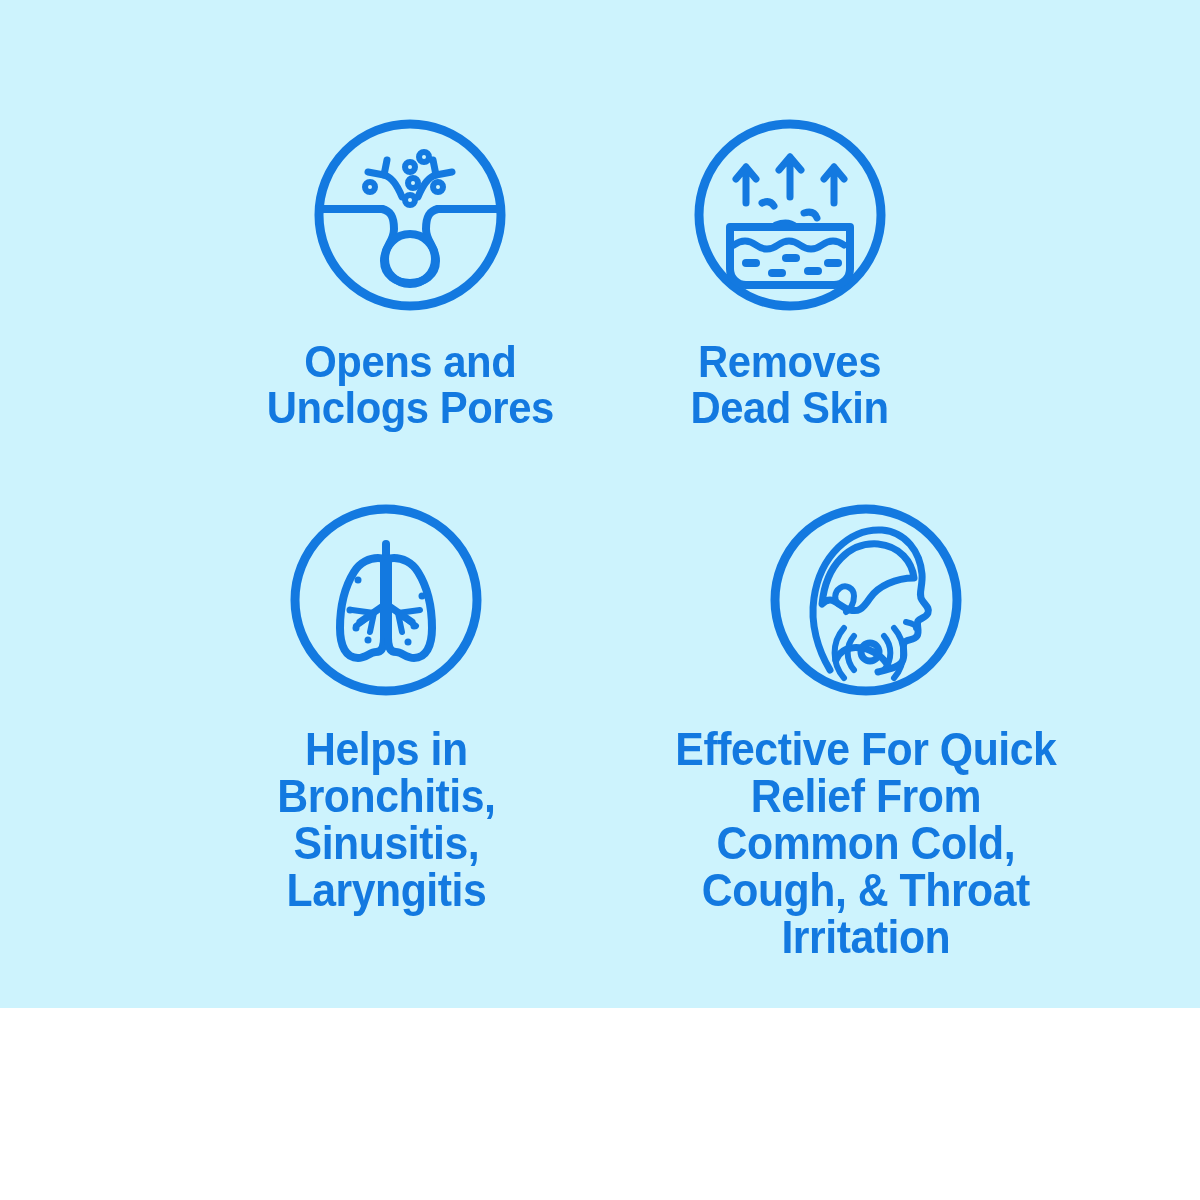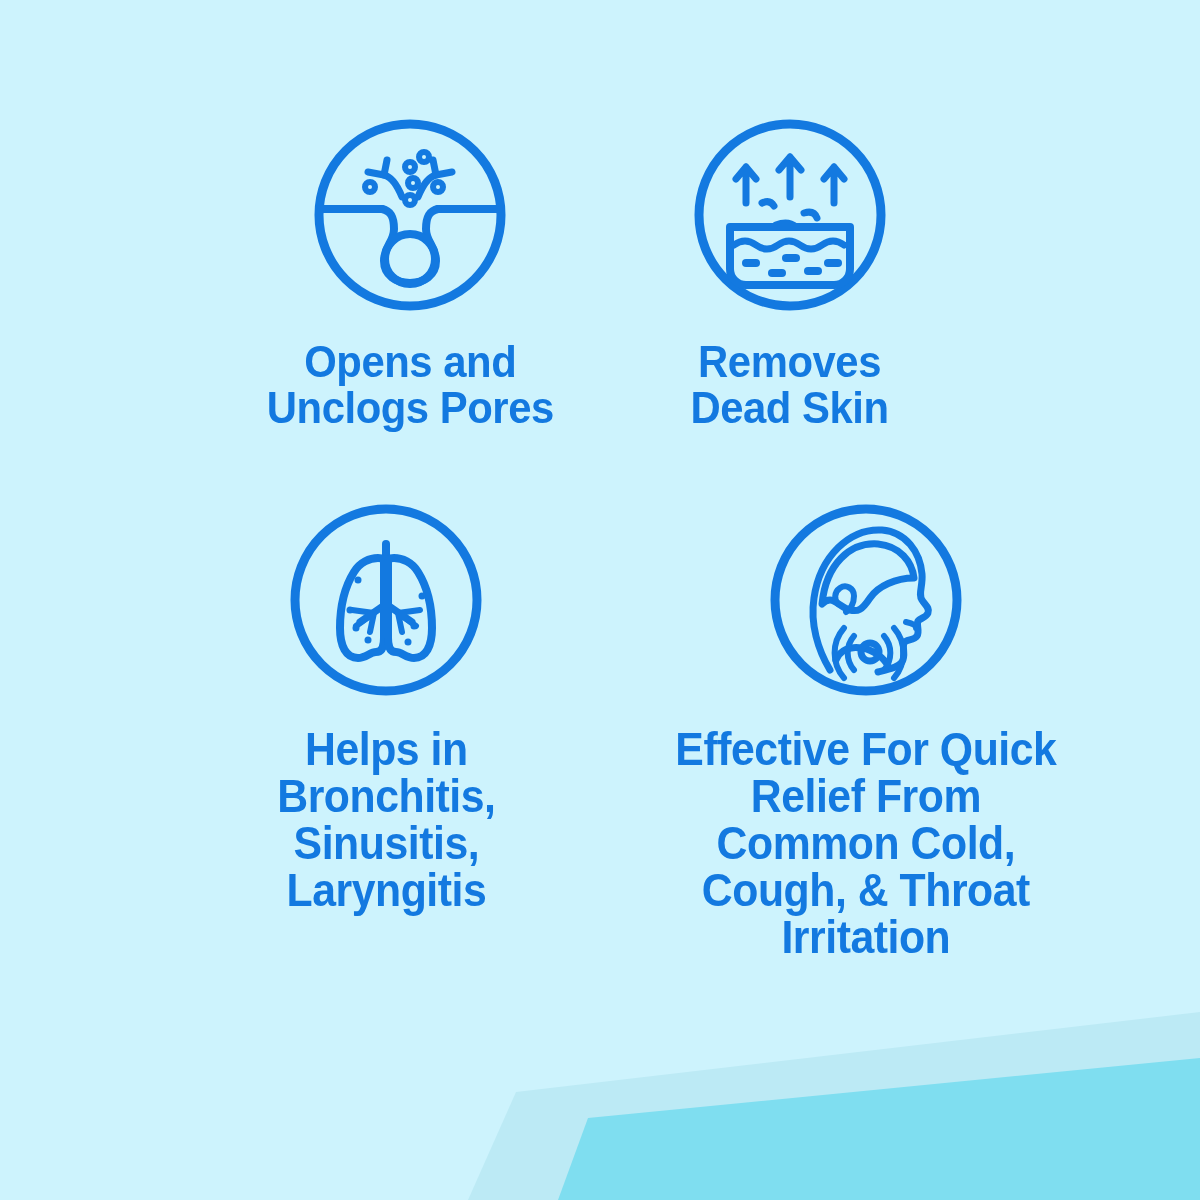--- a/index.html
+++ b/index.html
@@ -4,21 +4,21 @@
 <title>Benefits Infographic</title>
 <style>
   html, body {
     margin: 0;
     padding: 0;
     background: #ffffff;
   }
   #poster {
     position: relative;
     width: 1200px;
-    height: 1200px;
+    height: 1008px;
     background: #cdf3fd;
     overflow: hidden;
     font-family: "Liberation Sans", "DejaVu Sans", sans-serif;
   }
 
   
   .corner-shape {
     position: absolute;
     pointer-events: none;
   }

